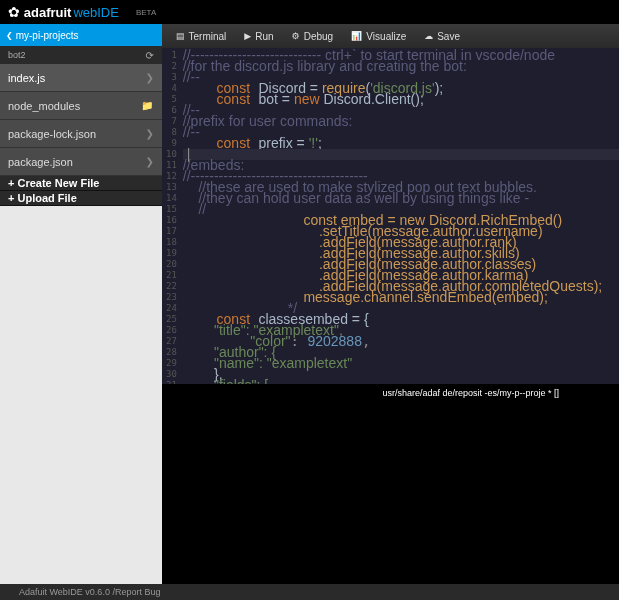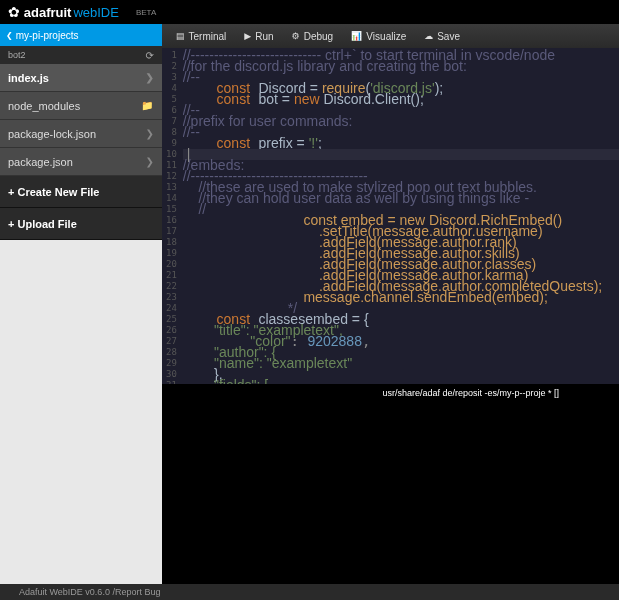--- a/index.html
+++ b/index.html
@@ -9,23 +9,23 @@
 .logo1{color:#fff;font-weight:bold;font-size:13px}
 .logo2{color:#0099e5;font-weight:normal;font-size:13px;margin-left:2px}
 .beta{color:#888;font-size:8px;margin-left:17px}
 .body{display:flex;height:560px}
 .sidebar{width:162px;background:#333;display:flex;flex-direction:column}
 .projects{background:#0099e5;color:#fff;height:22px;display:flex;align-items:center;padding:0 6px;font-size:10px;cursor:pointer}
 .projects .chev{margin-right:3px;font-size:8px}
 .folder-hdr{background:#2a2a2a;color:#aaa;height:18px;display:flex;align-items:center;justify-content:space-between;padding:0 8px;font-size:9px}
 .refresh{cursor:pointer;font-size:10px}
 .file-item{background:#4a4a4a;color:#ddd;height:28px;display:flex;align-items:center;justify-content:space-between;padding:0 8px;border-bottom:1px solid #333;cursor:pointer;font-size:11px}
-.file-item.active{background:#555;color:#fff;font-weight:bold}
+.file-item.active{background:#555;color:#fff;font-weight:normal}
 .file-item .arrow{color:#888;font-size:10px}
-.action{background:#2a2a2a;color:#fff;height:32px;display:flex;align-items:center;padding:0 8px;border-bottom:1px solid #111;cursor:pointer;font-size:11px;font-weight:bold}
+.action{background:#2a2a2a;color:#fff;height:15px;display:flex;align-items:center;padding:0 8px;border-bottom:1px solid #111;cursor:pointer;font-size:11px;font-weight:bold}
 .sidebar-fill{flex:1;background:#e8e8e8}
 .main{flex:1;background:#1a1a1a;display:flex;flex-direction:column}
 .toolbar{background:linear-gradient(#3a3a3a,#2a2a2a);height:24px;display:flex;align-items:center;padding:0 6px;gap:2px}
 .tb-btn{color:#ddd;padding:3px 8px;font-size:10px;display:flex;align-items:center;gap:4px;cursor:pointer;border-radius:2px}
 .tb-icon{font-size:9px}
 .editor{flex:1;background:#1e1e2e;display:flex;overflow:hidden;position:relative}
 .gutter{background:#1e1e2e;color:#555;font-family:Consolas,monospace;font-size:9px;text-align:right;padding:2px 6px 2px 4px;line-height:11px;user-select:none}
 .code{flex:1;font-family:Consolas,monospace;font-size:14px;line-height:11px;padding:2px 0;white-space:pre;color:#888;overflow:hidden}
 .c-com{color:#5a5a7a}
 .c-kw{color:#cc7832}

